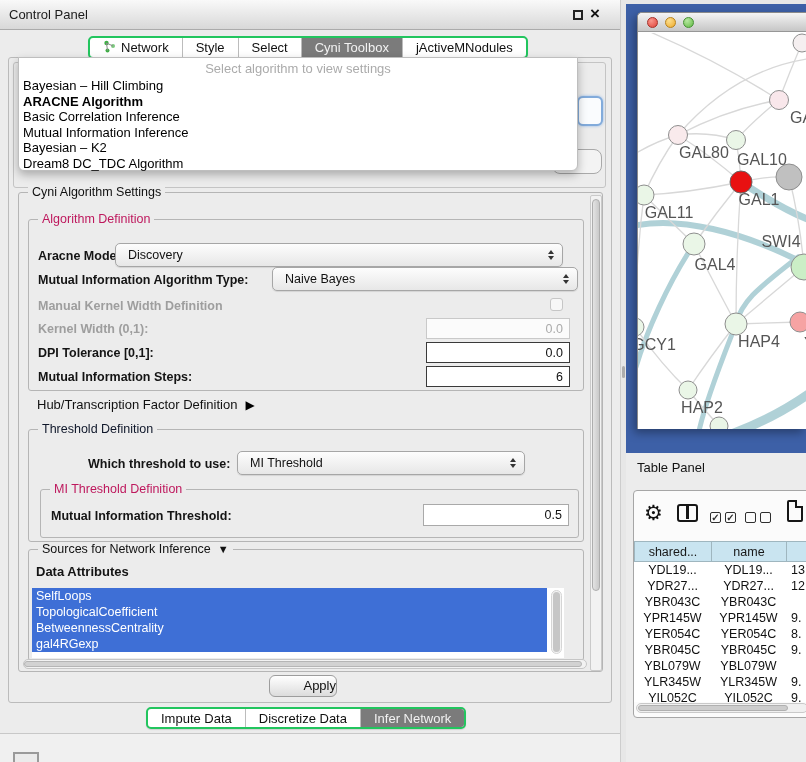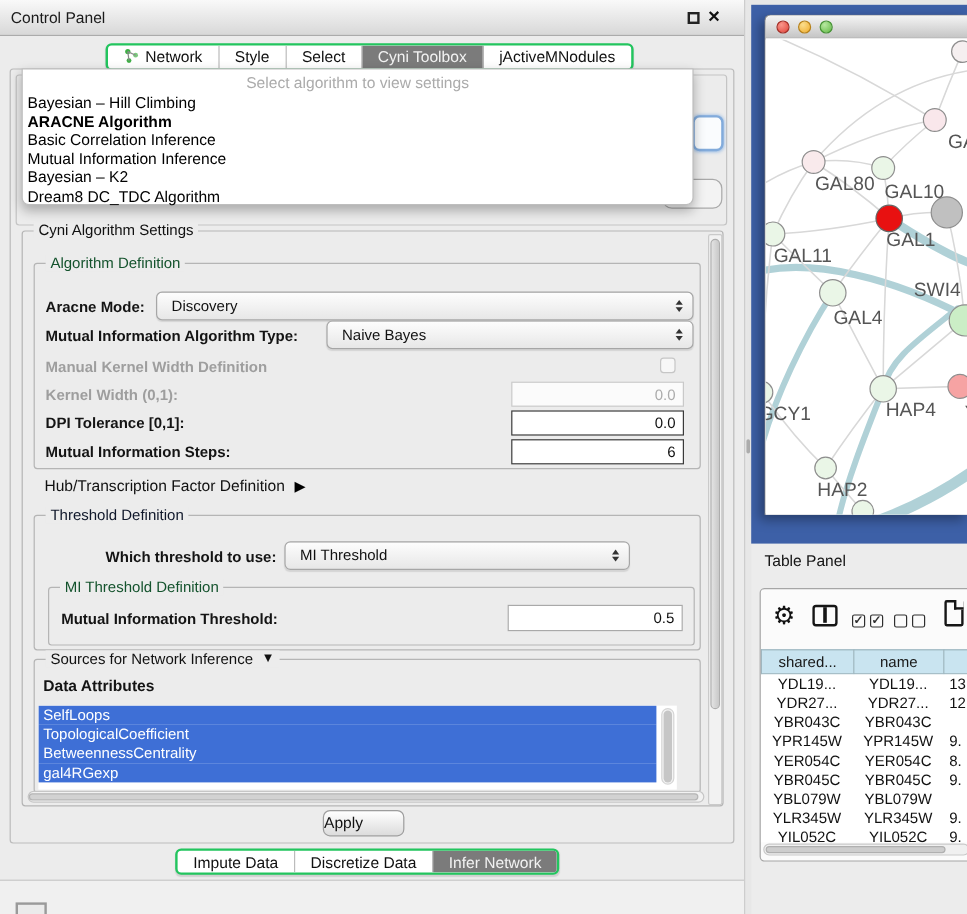--- a/index.html
+++ b/index.html
@@ -30,21 +30,21 @@
   .uppergroup { position:absolute; left:13px; top:62px; width:593px; height:126px;
                 border:1px solid #C4C4C4; border-radius:3px; }
   .frag-combo { position:absolute; left:577px; top:96px; width:26px; height:30px;
                 border:2px solid #82ABDB; border-radius:6px; background:#FAFCFE; box-shadow:0 0 3px #8FB6E4; }
   .frag-round { position:absolute; left:552px; top:149px; width:50px; height:25px;
                 border:1px solid #A9A9A9; border-radius:8px; background:#F3F3F3; }
 
   .groupbox { position:absolute; border:1px solid #B5B5B5; border-radius:3px; }
   .gtitle { position:absolute; top:-8px; left:9px; background:#ECECEC; padding:0 4px;
             font-size:12.5px; color:#111; white-space:nowrap; }
-  .gtitle.blue { color:#14532d; }
+  .gtitle.blue { color:#be185d; }
   .gtitle.green { color:#0f172a; }
 
   .settingsbox { position:absolute; left:18px; top:192px; width:585px; height:480px;
                  border:1px solid #B5B5B5; border-radius:3px; background:#ECECEC; }
 
   .lbl { position:absolute; font-size:12.5px; font-weight:bold; color:#141414; white-space:nowrap; }
   .lbl.dis { color:#9E9E9E; }
 
   .combo { position:absolute; height:24px; background:linear-gradient(#FDFDFD,#E7E7E7);
            border:1px solid #A6A6A6; border-radius:5px; display:flex; align-items:center;
@@ -75,21 +75,21 @@
 
   
   .vscroll { position:absolute; width:12px; background:#F2F2F2; border:1px solid #CACACA; border-radius:2px; }
   .vscroll .thumb { position:absolute; left:1px; width:8px; background:linear-gradient(90deg,#E3E3E3,#C9C9C9);
                     border:1px solid #ADADAD; border-radius:5px; }
   .hscroll { position:absolute; height:10px; background:#F2F2F2; border:1px solid #C6C6C6; border-radius:6px; }
   .hscroll .thumb { position:absolute; top:1px; height:6px; background:#D2D2D2; border:1px solid #B5B5B5; border-radius:4px; }
 
   .applybtn { position:absolute; left:269px; top:675px; width:68px; height:22px;
               background:linear-gradient(#FFFFFF,#DCDCDC); border:1px solid #9D9D9D; border-radius:6px;
-              font-size:13px; text-align:left; line-height:20px; color:#111; }
+              font-size:13px; text-align:right; line-height:20px; color:#111; }
 
   .bottomline { position:absolute; left:0; top:733px; width:620px; height:29px;
                 border-top:1px solid #C8C8C8; background:#F0F0F0; }
   .dockicon { position:absolute; left:13px; top:752px; width:26px; height:14px;
               border:2px solid #9A9A9A; background:#EBEBEB; }
 
   
   .dropdown { position:absolute; left:18px; top:57px; width:560px; height:114px; background:#FFF;
               border:1px solid #BEBEBE; border-radius:0 0 6px 6px; box-shadow:0 4px 10px rgba(0,0,0,.28); z-index:60; }
   .dropdown .prompt { height:20px; text-align:center; color:#ABABAB; font-size:13px; padding-top:3px; }
@@ -198,21 +198,21 @@
     <span class="gtitle">Cyni Algorithm Settings</span>
 
     <div class="vscroll" style="left:571px;top:2px;height:476px;">
       <div class="thumb" style="top:3px;height:392px;"></div>
     </div>
 
     <div class="groupbox" style="left:9px;top:26px;width:556px;height:172px;">
       <span class="gtitle blue">Algorithm Definition</span>
 
       <span class="lbl" style="left:9px;top:29px;">Aracne Mode:</span>
-      <div class="combo" style="left:101px;top:23px;width:448px;">
+      <div class="combo" style="left:86px;top:23px;width:448px;">
         <span>Discovery</span>
         <span class="spring"></span>
           <span class="arrows">
             <span class="tri-up"></span>
             <span class="tri-dn"></span>
           </span>
       </div>
 
       <span class="lbl" style="left:9px;top:53px;">Mutual Information Algorithm Type:</span>
       <div class="combo" style="left:243px;top:47px;width:306px;">

